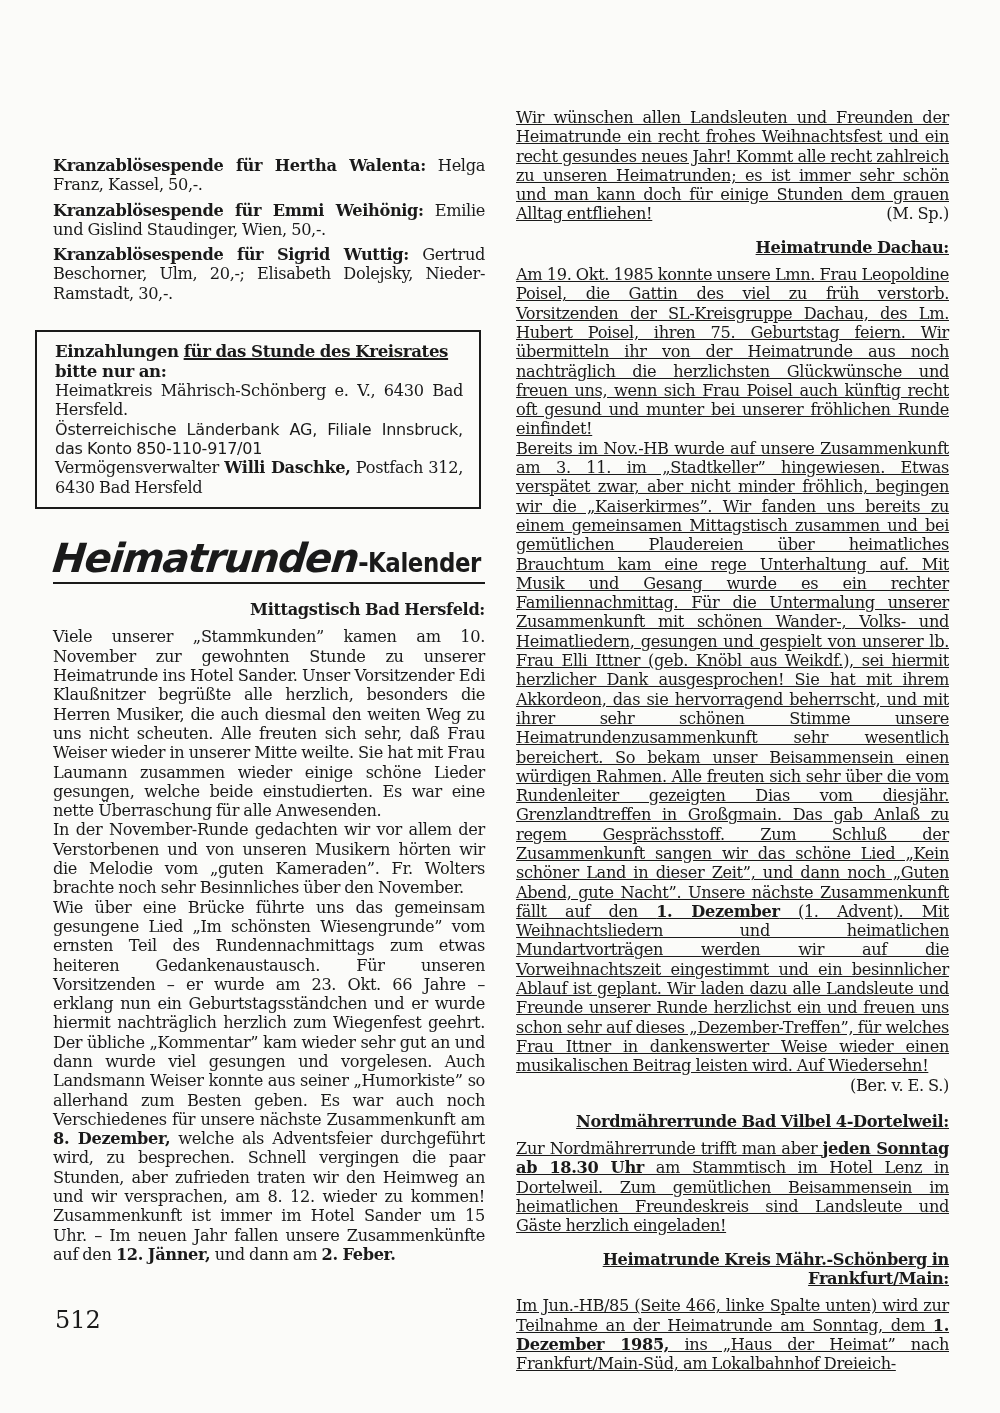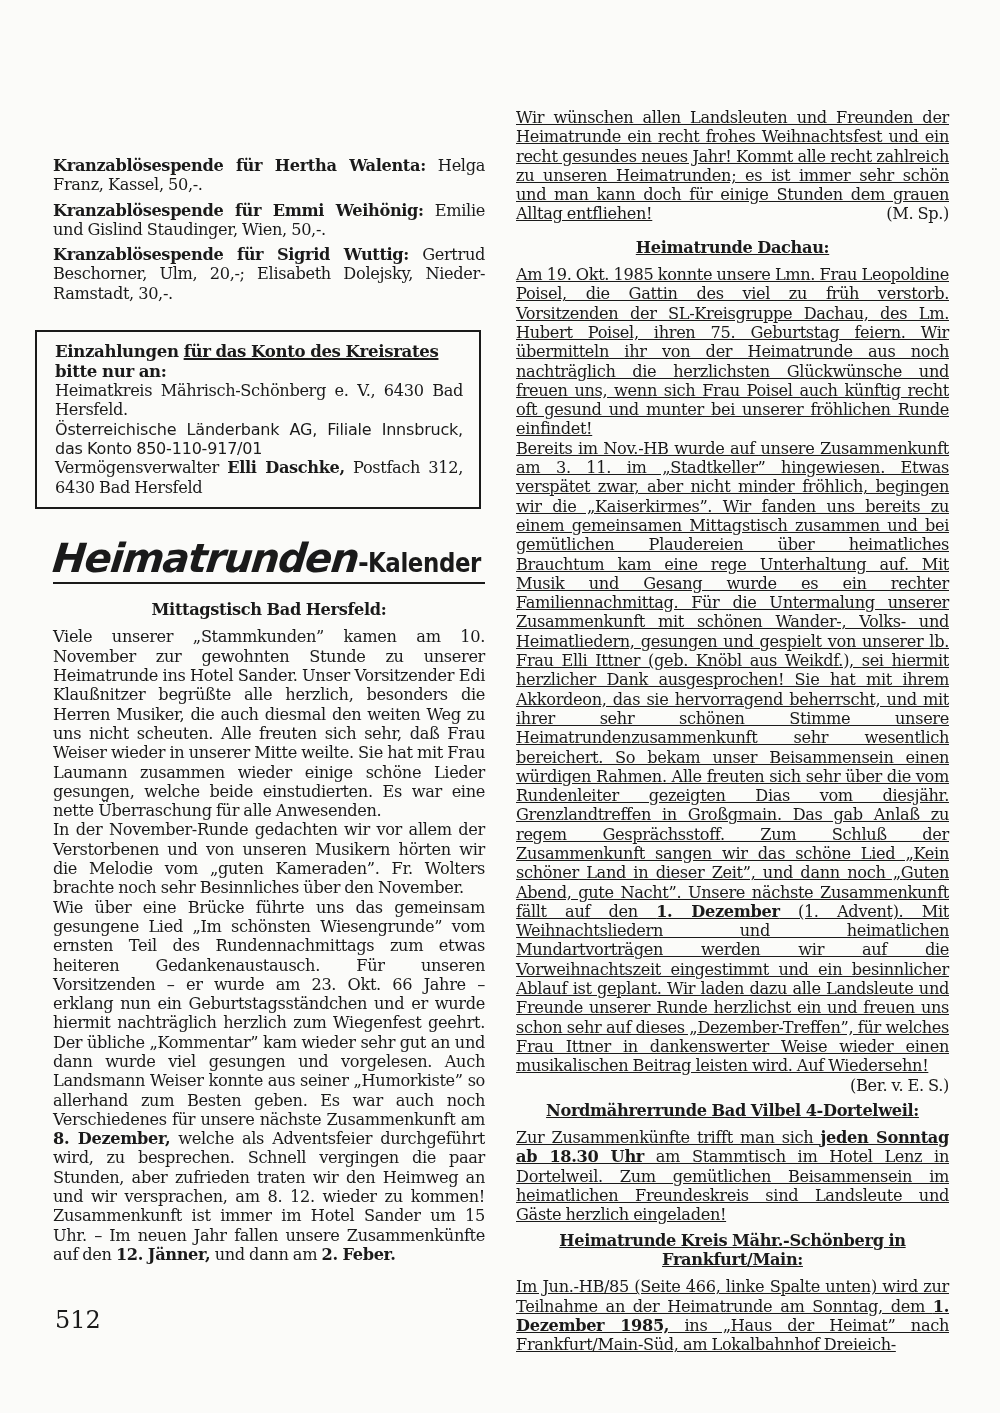--- a/index.html
+++ b/index.html
@@ -18,21 +18,21 @@
     line-height: 19.3px;
     text-align: justify;
     letter-spacing: -0.35px;
     word-spacing: -0.5px;
   }
   .col-left { left: 53px; width: 432px; margin-top: 48px; }
   .col-right { left: 516px; width: 433px; text-decoration: underline; }
   p { margin: 0; }
   .para { margin: 0 0 6px 0; }
   .b { font-weight: bold; }
-  .hd { font-weight: bold; margin: 12px 0 8px 0; text-align: center; }
+  .hd { font-weight: bold; margin: 12px 0 8px 0; text-align: right; }
   .right-tag { float: right; }
   .clearfix::after { content: ""; display: block; clear: both; }
 
   .box {
     border: 2.5px solid #1a1a1a;
     margin: 27px 4px 0 -18px;
     padding: 10px 16px 10px 18px;
   }
   .box .title { font-weight: bold; font-size: 16.6px; line-height: 19.5px; }
   .box .title u { text-decoration: underline; text-decoration-thickness: 2px; }
@@ -71,43 +71,43 @@
 </style>
 </head>
 <body>
 
 <div class="col col-left">
   <p class="para"><span class="b">Kranzablösespende für Hertha Walenta:</span><span> Helga Franz, Kassel, 50,-.</span></p>
   <p class="para"><span class="b">Kranzablösespende für Emmi Weihönig:</span><span> Emilie und Gislind Staudinger, Wien, 50,-.</span></p>
   <p class="para"><span class="b">Kranzablösespende für Sigrid Wuttig:</span><span> Gertrud Beschorner, Ulm, 20,-; Elisabeth Dolejsky, Nieder-Ramstadt, 30,-.</span></p>
 
   <div class="box">
-    <p class="title"><span>Einzahlungen </span><u>für das Konto des Kreisrates</u><br><span>bitte nur an:</span></p>
+    <p class="title"><span>Einzahlungen </span><u>für das Stunde des Kreisrates</u><br><span>bitte nur an:</span></p>
     <p>Heimatkreis Mährisch-Schönberg e. V., 6430 Bad Hersfeld.</p>
     <p class="small">Österreichische Länderbank AG, Filiale Innsbruck, das Konto 850-110-917/01</p>
-    <p><span>Vermögensverwalter </span><span class="b">Elli Daschke,</span><span> Postfach 312, 6430 Bad Hersfeld</span></p>
+    <p><span>Vermögensverwalter </span><span class="b">Willi Daschke,</span><span> Postfach 312, 6430 Bad Hersfeld</span></p>
   </div>
 
   <div class="kalender">
     <span class="script">Heimatrunden</span><span class="sep">-</span><span class="block">Kalender</span>
   </div>
 
   <p class="hd" style="margin-top:16px">Mittagstisch Bad Hersfeld:</p>
   <p>Viele unserer „Stammkunden” kamen am 10. November zur gewohnten Stunde zu unserer Heimatrunde ins Hotel Sander. Unser Vorsitzender Edi Klaußnitzer begrüßte alle herzlich, besonders die Herren Musiker, die auch diesmal den weiten Weg zu uns nicht scheuten. Alle freuten sich sehr, daß Frau Weiser wieder in unserer Mitte weilte. Sie hat mit Frau Laumann zusammen wieder einige schöne Lieder gesungen, welche beide einstudierten. Es war eine nette Überraschung für alle Anwesenden.</p>
   <p>In der November-Runde gedachten wir vor allem der Verstorbenen und von unseren Musikern hörten wir die Melodie vom „guten Kameraden”. Fr. Wolters brachte noch sehr Besinnliches über den November.</p>
   <p><span>Wie über eine Brücke führte uns das gemeinsam gesungene Lied „Im schönsten Wiesengrunde” vom ernsten Teil des Rundennachmittags zum etwas heiteren Gedankenaustausch. Für unseren Vorsitzenden – er wurde am 23. Okt. 66 Jahre – erklang nun ein Geburtstagsständchen und er wurde hiermit nachträglich herzlich zum Wiegenfest geehrt. Der übliche „Kommentar” kam wieder sehr gut an und dann wurde viel gesungen und vorgelesen. Auch Landsmann Weiser konnte aus seiner „Humorkiste” so allerhand zum Besten geben. Es war auch noch Verschiedenes für unsere nächste Zusammenkunft am </span><span class="b">8. Dezember,</span><span> welche als Adventsfeier durchgeführt wird, zu besprechen. Schnell vergingen die paar Stunden, aber zufrieden traten wir den Heimweg an und wir versprachen, am 8. 12. wieder zu kommen! Zusammenkunft ist immer im Hotel Sander um 15 Uhr. – Im neuen Jahr fallen unsere Zusammenkünfte auf den </span><span class="b">12. Jänner,</span><span> und dann am </span><span class="b">2. Feber.</span></p>
 </div>
 
 <div class="col col-right">
   <p class="clearfix"><span>Wir wünschen allen Landsleuten und Freunden der Heimatrunde ein recht frohes Weihnachtsfest und ein recht gesundes neues Jahr! Kommt alle recht zahlreich zu unseren Heimatrunden; es ist immer sehr schön und man kann doch für einige Stunden dem grauen Alltag entfliehen!</span><span class="right-tag">(M. Sp.)</span></p>
 
   <p class="hd" style="margin-top:14px">Heimatrunde Dachau:</p>
   <p>Am 19. Okt. 1985 konnte unsere Lmn. Frau Leopoldine Poisel, die Gattin des viel zu früh verstorb. Vorsitzenden der SL-Kreisgruppe Dachau, des Lm. Hubert Poisel, ihren 75. Geburtstag feiern. Wir übermitteln ihr von der Heimatrunde aus noch nachträglich die herzlichsten Glückwünsche und freuen uns, wenn sich Frau Poisel auch künftig recht oft gesund und munter bei unserer fröhlichen Runde einfindet!</p>
   <p class="clearfix"><span>Bereits im Nov.-HB wurde auf unsere Zusammenkunft am 3. 11. im „Stadtkeller” hingewiesen. Etwas verspätet zwar, aber nicht minder fröhlich, begingen wir die „Kaiserkirmes”. Wir fanden uns bereits zu einem gemeinsamen Mittagstisch zusammen und bei gemütlichen Plaudereien über heimatliches Brauchtum kam eine rege Unterhaltung auf. Mit Musik und Gesang wurde es ein rechter Familiennachmittag. Für die Untermalung unserer Zusammenkunft mit schönen Wander-, Volks- und Heimatliedern, gesungen und gespielt von unserer lb. Frau Elli Ittner (geb. Knöbl aus Weikdf.), sei hiermit herzlicher Dank ausgesprochen! Sie hat mit ihrem Akkordeon, das sie hervorragend beherrscht, und mit ihrer sehr schönen Stimme unsere Heimatrundenzusammenkunft sehr wesentlich bereichert. So bekam unser Beisammensein einen würdigen Rahmen. Alle freuten sich sehr über die vom Rundenleiter gezeigten Dias vom diesjähr. Grenzlandtreffen in Großgmain. Das gab Anlaß zu regem Gesprächsstoff. Zum Schluß der Zusammenkunft sangen wir das schöne Lied „Kein schöner Land in dieser Zeit”, und dann noch „Guten Abend, gute Nacht”. Unsere nächste Zusammenkunft fällt auf den </span><span class="b">1. Dezember</span><span> (1. Advent). Mit Weihnachtsliedern und heimatlichen Mundartvorträgen werden wir auf die Vorweihnachtszeit eingestimmt und ein besinnlicher Ablauf ist geplant. Wir laden dazu alle Landsleute und Freunde unserer Runde herzlichst ein und freuen uns schon sehr auf dieses „Dezember-Treffen”, für welches Frau Ittner in dankenswerter Weise wieder einen musikalischen Beitrag leisten wird. Auf Wiedersehn!</span><span class="right-tag">(Ber. v. E. S.)</span></p>
 
-  <p class="hd" style="margin-top:6px">Nordmährerrunde Bad Vilbel 4-Dortelweil:</p>
-  <p><span>Zur Zusammenkünfte trifft man sich </span><span class="b">jeden Sonntag ab 18.30 Uhr</span><span> am Stammtisch im Hotel Lenz in Dortelweil. Zum gemütlichen Beisammensein im heimatlichen Freundeskreis sind Landsleute und Gäste herzlich eingeladen!</span></p>
+  <p class="hd" style="margin-top:17px">Nordmährerrunde Bad Vilbel 4-Dortelweil:</p>
+  <p><span>Zur Nordmährerrunde trifft man aber </span><span class="b">jeden Sonntag ab 18.30 Uhr</span><span> am Stammtisch im Hotel Lenz in Dortelweil. Zum gemütlichen Beisammensein im heimatlichen Freundeskreis sind Landsleute und Gäste herzlich eingeladen!</span></p>
 
-  <p class="hd" style="margin-top:6px">Heimatrunde Kreis Mähr.-Schönberg in Frankfurt/Main:</p>
+  <p class="hd" style="margin-top:14px">Heimatrunde Kreis Mähr.-Schönberg in Frankfurt/Main:</p>
   <p><span>Im Jun.-HB/85 (Seite 466, linke Spalte unten) wird zur Teilnahme an der Heimatrunde am Sonntag, dem </span><span class="b">1. Dezember 1985,</span><span> ins „Haus der Heimat” nach Frankfurt/Main-Süd, am Lokalbahnhof Dreieich-</span></p>
 </div>
 
 <div class="page-number">512</div>
 
 </body></html>

